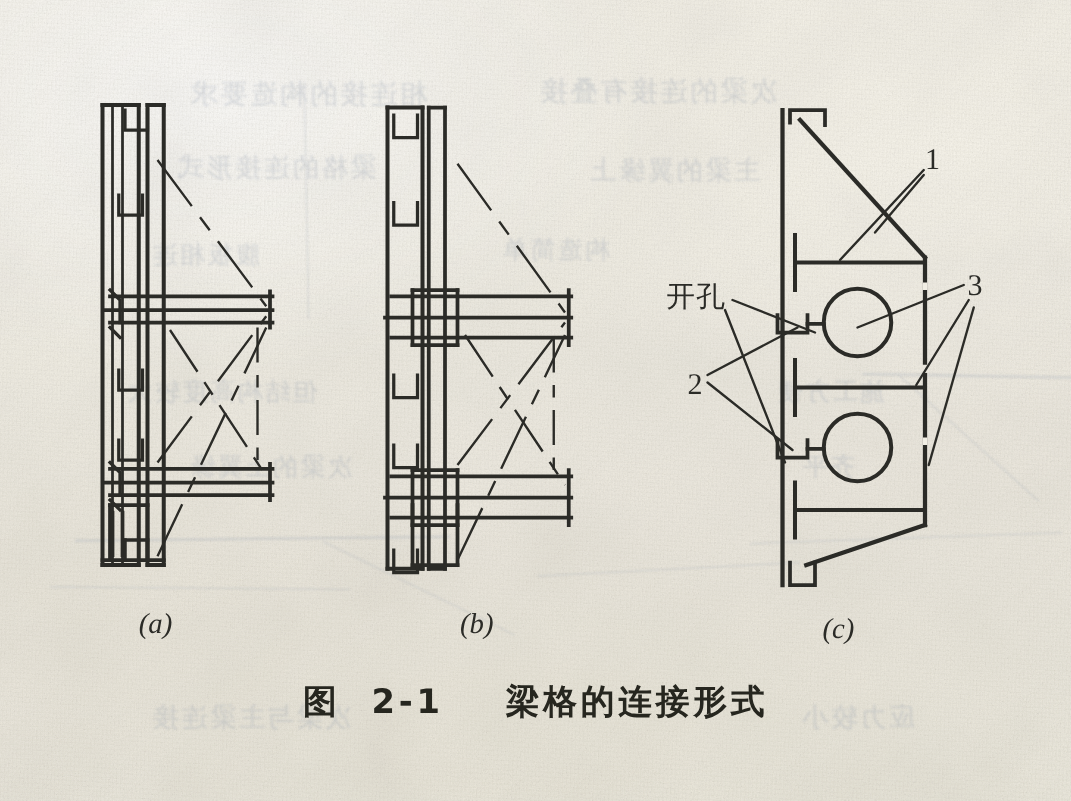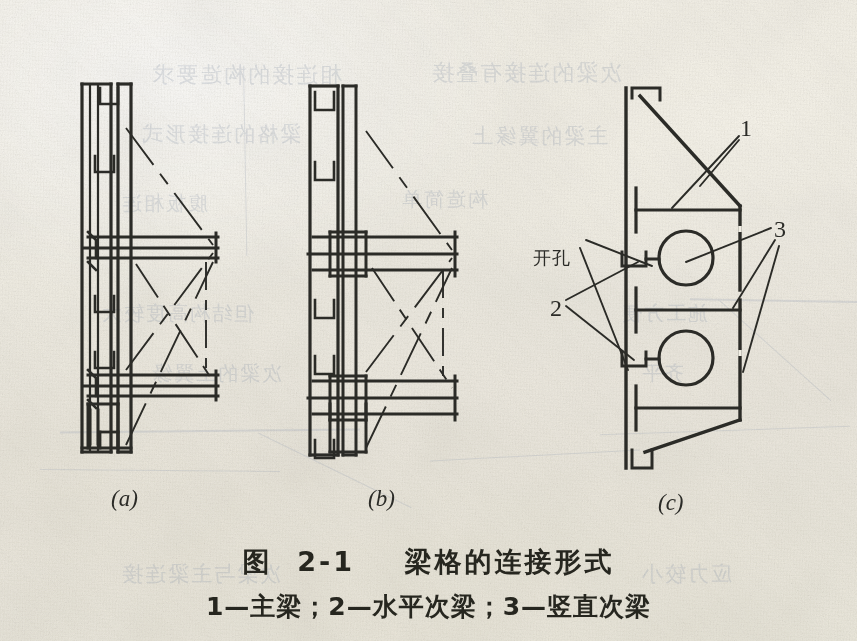--- a/index.html
+++ b/index.html
@@ -71,24 +71,23 @@
     position: absolute;
     color: #2b2b27;
     white-space: nowrap;
     line-height: 1;
   }
   .lbl-num {
     font-family: "Liberation Serif", "DejaVu Serif", serif;
     font-size: 24px;
   }
   .lbl-cjk {
-    font-family: Liberation Mono, monospace;
-    font-size: 18px;
+    font-family: Liberation Serif, serif;
+    font-size: 23px;
     letter-spacing: 1px;
-    margin-top: 24px;
   }
   .lbl-sub {
     font-family: "Liberation Serif", "DejaVu Serif", serif;
     font-size: 23px;
     font-style: italic;
   }
   
   #caption {
     position: absolute;
     left: 0;
@@ -433,16 +432,15 @@
   <div class="lbl lbl-num" style="left:774px; top:217px;">3</div>
 
   <div class="lbl lbl-sub" style="left:111px; top:487px;">(a)</div>
 
   <div class="lbl lbl-sub" style="left:368px; top:487px;">(b)</div>
 
   <div class="lbl lbl-sub" style="left:658px; top:491px;">(c)</div>
 
   <div id="caption">
     <div id="caption-title">图  2-1    梁格的连接形式</div>
-    <div id="caption-legend">1—主梁；2—水平次梁；3—竖直次梁</div>
   </div>
 
 </div>
 
 </body></html>

